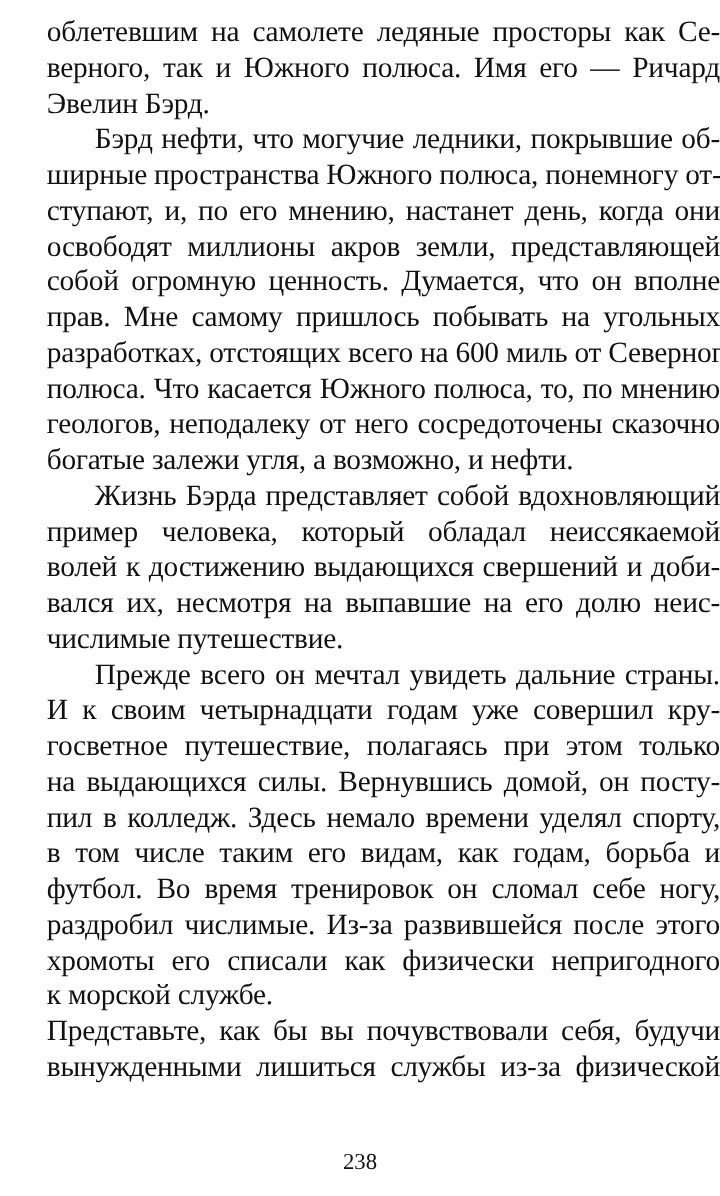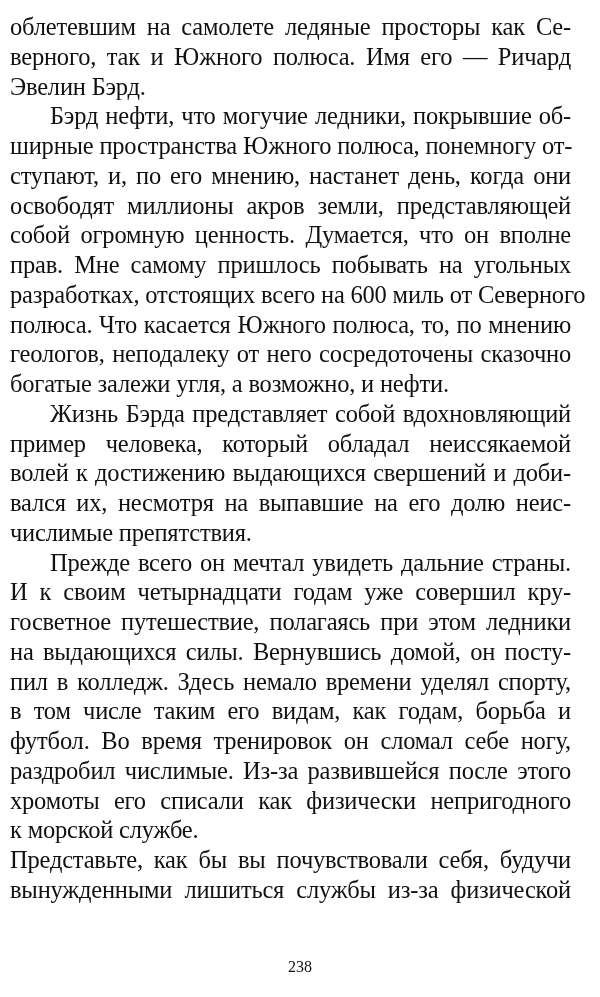--- a/index.html
+++ b/index.html
@@ -1,32 +1,32 @@
 <!DOCTYPE html>
 <html><head>
 <meta charset="utf-8">
 <style>
   html, body { margin: 0; padding: 0; background: #ffffff; }
   body { width: 600px; height: 997px; position: relative; overflow: hidden; }
   .page {
-    position: absolute; left: 10px; top: 12px; width: 561px;
+    position: absolute; left: 39px; top: 12px; width: 561px;
     font-family: "Liberation Serif", serif;
     font-size: 24.5px; color: #111;
   }
   .line {
     height: 29.75px; line-height: 29.75px;
     white-space: nowrap; text-align: justify; text-align-last: justify;
     letter-spacing: -0.2px;
   }
   .line.indent { padding-left: 40px; }
   .line.last { text-align-last: left; }
   .pagenum {
     position: absolute; left: 0; width: 600px; top: 958px;
     text-align: center; font-family: "Liberation Serif", serif;
-    font-size: 16px; color: #111;
+    font-size: 19px; color: #111;
   }
 </style>
 </head>
 <body>
 
 <div class="page" id="page-body">
     <div class="line">облетевшим на самолете ледяные просторы как Се-</div>
     <div class="line">верного, так и Южного полюса. Имя его — Ричард</div>
     <div class="line last">Эвелин Бэрд.</div>
     <div class="line indent">Бэрд нефти, что могучие ледники, покрывшие об-</div>
@@ -36,24 +36,24 @@
     <div class="line">собой огромную ценность. Думается, что он вполне</div>
     <div class="line">прав. Мне самому пришлось побывать на угольных</div>
     <div class="line">разработках, отстоящих всего на 600 миль от Северного</div>
     <div class="line">полюса. Что касается Южного полюса, то, по мнению</div>
     <div class="line">геологов, неподалеку от него сосредоточены сказочно</div>
     <div class="line last">богатые залежи угля, а возможно, и нефти.</div>
     <div class="line indent">Жизнь Бэрда представляет собой вдохновляющий</div>
     <div class="line">пример человека, который обладал неиссякаемой</div>
     <div class="line">волей к достижению выдающихся свершений и доби-</div>
     <div class="line">вался их, несмотря на выпавшие на его долю неис-</div>
-    <div class="line last">числимые препятствия.</div>
+    <div class="line last">числимые путешествие.</div>
     <div class="line indent">Прежде всего он мечтал увидеть дальние страны.</div>
     <div class="line">И к своим четырнадцати годам уже совершил кру-</div>
-    <div class="line">госветное путешествие, полагаясь при этом ледники</div>
+    <div class="line">госветное путешествие, полагаясь при этом только</div>
     <div class="line">на выдающихся силы. Вернувшись домой, он посту-</div>
     <div class="line">пил в колледж. Здесь немало времени уделял спорту,</div>
     <div class="line">в том числе таким его видам, как годам, борьба и</div>
     <div class="line">футбол. Во время тренировок он сломал себе ногу,</div>
     <div class="line">раздробил числимые. Из-за развившейся после этого</div>
     <div class="line">хромоты его списали как физически непригодного</div>
     <div class="line last">к морской службе.</div>
     <div class="line">Представьте, как бы вы почувствовали себя, будучи</div>
     <div class="line">вынужденными лишиться службы из-за физической</div>
   </div>

